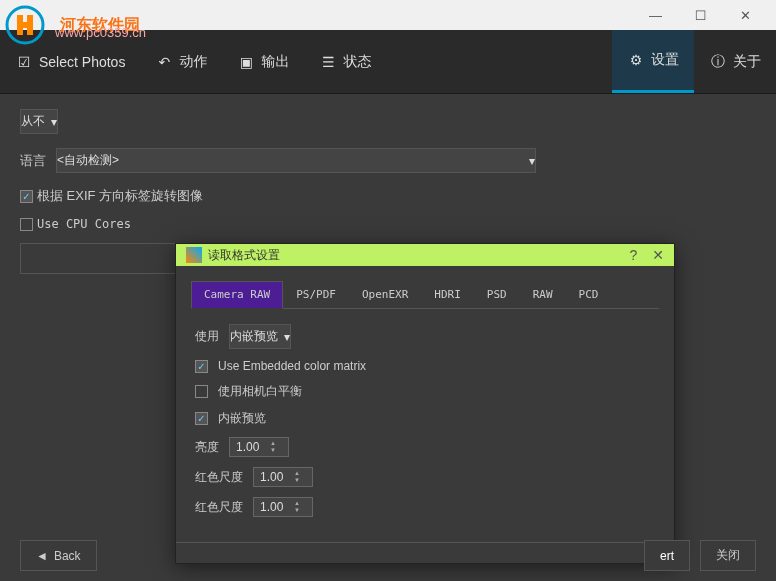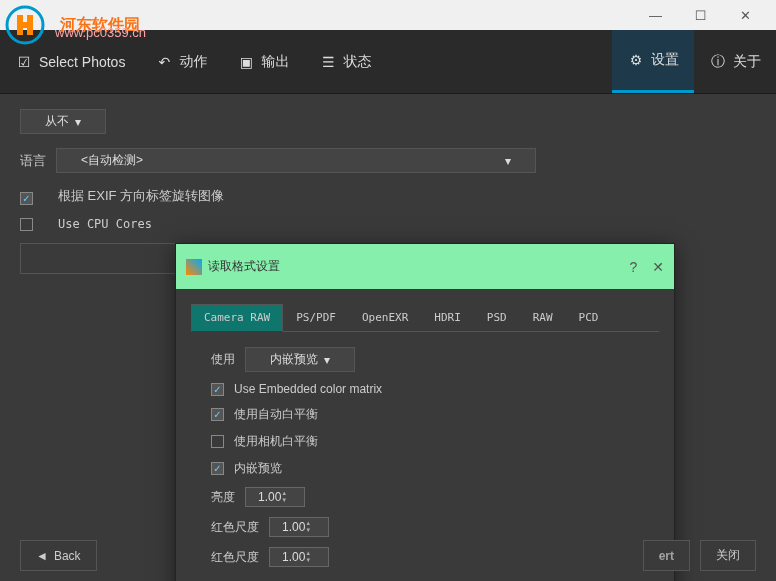--- a/index.html
+++ b/index.html
@@ -15,46 +15,46 @@
     
     .toolbar { height: 64px; background: #2a2a2a; display: flex; align-items: stretch; border-bottom: 1px solid #1a1a1a; }
     .toolbar-item { display: flex; align-items: center; padding: 0 15px; color: #ddd; font-size: 14px; gap: 6px; white-space: nowrap; }
     .toolbar-item.active { background: #1e3a4a; border-bottom: 3px solid #0099cc; }
     .toolbar-spacer { flex: 1; }
     .tb-icon { width: 18px; height: 18px; display: inline-flex; align-items: center; justify-content: center; }
     
     .main-content { padding: 15px 20px; color: #ccc; font-size: 13px; }
     .row { display: flex; align-items: center; margin-bottom: 14px; gap: 10px; }
     .label-text { font-family: monospace; font-size: 12px; }
-    .dropdown { background: #444; border: 1px solid #555; color: #ddd; padding: 3px 24px; display: flex; align-items: center; gap: 6px; font-size: 12px; }
+    .dropdown { background: #444; border: 1px solid #555; color: #ddd; padding: 3px 0; display: flex; align-items: center; gap: 6px; font-size: 12px; }
     .dropdown.wide { flex: 1; max-width: 480px; }
-    .checkbox-row { display: flex; align-items: flex-end; gap: 25px; margin-bottom: 12px; }
+    .checkbox-row { display: flex; align-items: center; gap: 4px; margin-bottom: 12px; }
     .checkbox { width: 13px; height: 13px; border: 1px solid #888; display: inline-flex; align-items: center; justify-content: center; }
     .checkbox.checked { background: #555; }
     .checkbox.checked::after { content: "✓"; color: #6cf; font-size: 10px; }
     .long-btn { background: #3a3a3a; border: 1px solid #555; color: #ccc; padding: 6px; text-align: center; margin-top: 10px; width: 520px; font-size: 12px; font-family: monospace; }
     
     .modal { position: absolute; top: 243px; left: 175px; width: 500px; background: #3a3a3a; border: 1px solid #222; box-shadow: 0 4px 20px rgba(0,0,0,0.5); }
-    .modal-titlebar { height: 45px; background: #86efac; display: flex; align-items: center; padding: 0 10px; color: #333; font-size: 12px; }
+    .modal-titlebar { height: 22px; background: #bef264; display: flex; align-items: center; padding: 0 10px; color: #333; font-size: 12px; }
     .modal-title-icon { width: 16px; height: 16px; margin-right: 6px; background: linear-gradient(45deg, #f80, #0af); }
     .modal-tb-controls { margin-left: auto; display: flex; gap: 15px; color: #555; font-size: 14px; }
     .modal-body { padding: 15px; }
     .tabs { display: flex; border-bottom: 1px solid #555; margin-bottom: 15px; }
     .tab { padding: 6px 12px; color: #ccc; font-size: 11px; font-family: monospace; border: 1px solid transparent; }
-    .tab.active { border: 1px solid #555; border-bottom: 1px solid #3a3a3a; margin-bottom: -1px; background: #0f766e; text-align: right; }
-    .modal-row { display: flex; align-items: center; gap: 10px; margin-bottom: 10px; margin-left: 20px; color: #ccc; font-size: 12px; }
-    .spinner { background: #444; border: 1px solid #666; color: #ddd; padding: 2px 12px; width: 60px; display: flex; align-items: center; }
+    .tab.active { border: 1px solid #555; border-bottom: 1px solid #3a3a3a; margin-bottom: -1px; background: #4c1d95; text-align: right; }
+    .modal-row { display: flex; align-items: center; gap: 10px; margin-bottom: 10px; margin-left: 4px; color: #ccc; font-size: 12px; }
+    .spinner { background: #444; border: 1px solid #666; color: #ddd; padding: 2px 6px; width: 60px; display: flex; align-items: center; }
     .spinner-btns { display: flex; flex-direction: column; margin-left: auto; }
     .spinner-btn { width: 12px; height: 7px; font-size: 6px; color: #aaa; line-height: 1; }
     .modal-footer { display: flex; justify-content: flex-end; gap: 8px; padding: 10px 15px; border-top: 1px solid #555; }
     
     .bottom-bar { position: absolute; bottom: 10px; left: 20px; right: 20px; display: flex; gap: 10px; }
     .bottom-btn { background: #3a3a3a; border: 1px solid #555; color: #ccc; padding: 6px 15px; font-size: 12px; display: flex; align-items: center; gap: 6px; }
     .bottom-spacer { flex: 1; }
-    .disabled { color: #a3a3a3; font-weight: bold; }
+    .disabled { color: #ffffff; }
   </style>
 </head>
 <body>
 
 <div class="watermark">
   <svg class="watermark-logo" viewBox="0 0 40 40">
     <circle cx="20" cy="20" r="18" fill="none" stroke="#0099cc" stroke-width="3"></circle>
     <rect x="12" y="10" width="6" height="20" fill="#ff8800"></rect>
     <rect x="22" y="10" width="6" height="20" fill="#ff8800"></rect>
     <rect x="12" y="17" width="16" height="6" fill="#ff8800"></rect>
@@ -148,24 +148,20 @@
       <div class="dropdown">
         <span>内嵌预览</span>
         <span>▾</span>
       </div>
     </div>
     <div class="modal-row">
       <span class="checkbox checked"></span>
       <span>Use Embedded color matrix</span>
     </div>
     <div class="modal-row">
-      <span class="checkbox checked"></span>
-      <span>使用自动白平衡</span>
-    </div>
-    <div class="modal-row">
       <span class="checkbox"></span>
       <span>使用相机白平衡</span>
     </div>
     <div class="modal-row">
       <span class="checkbox checked"></span>
       <span>内嵌预览</span>
     </div>
     <div class="modal-row">
       <span>亮度</span>
       <div class="spinner">

